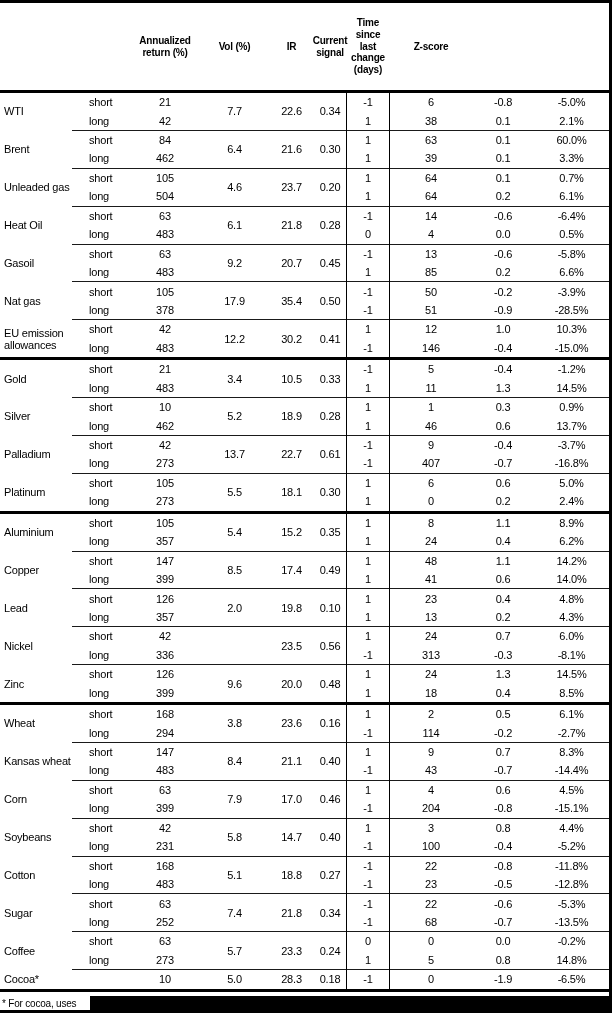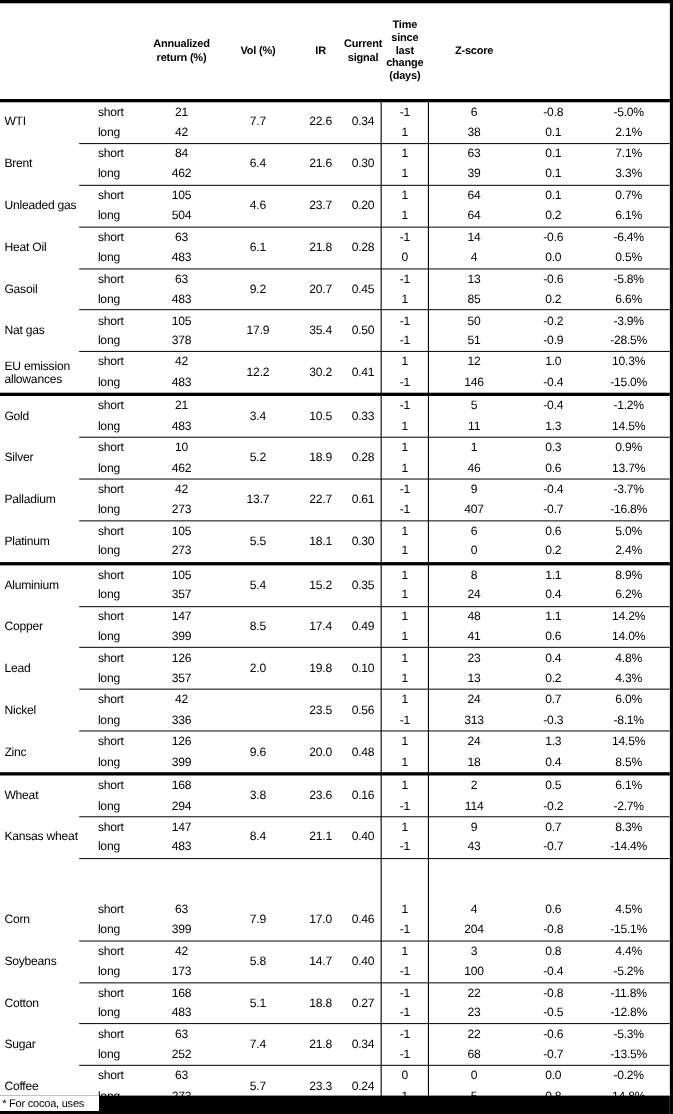--- a/index.html
+++ b/index.html
@@ -98,21 +98,21 @@
       <div class="group" style="grid-template-rows: repeat(2, 18.45px);">
         <div class="cell name" style="grid-area: 1 / 1 / span 2;">Brent</div>
         <div class="cell num" style="grid-area: 1 / 4 / span 2;">6.4</div>
         <div class="cell num" style="grid-area: 1 / 5 / span 2;">21.6</div>
         <div class="cell num" style="grid-area: 1 / 6 / span 2;">0.30</div>
         <div class="cell type" style="grid-area: 1 / 2;">short</div>
         <div class="cell num" style="grid-area: 1 / 3;">84</div>
         <div class="cell num" style="grid-area: 1 / 7;">1</div>
         <div class="cell num" style="grid-area: 1 / 8;">63</div>
         <div class="cell num" style="grid-area: 1 / 9;">0.1</div>
-        <div class="cell num" style="grid-area: 1 / 10;">7.1%</div>
+        <div class="cell num" style="grid-area: 1 / 10;">60.0%</div>
         <div class="cell type" style="grid-area: 2 / 2;">long</div>
         <div class="cell num" style="grid-area: 2 / 3;">462</div>
         <div class="cell num" style="grid-area: 2 / 7;">1</div>
         <div class="cell num" style="grid-area: 2 / 8;">39</div>
         <div class="cell num" style="grid-area: 2 / 9;">0.1</div>
         <div class="cell num" style="grid-area: 2 / 10;">3.3%</div>
       </div>
       <div class="div-thin"></div>
       <div class="group" style="grid-template-rows: repeat(2, 18.45px);">
         <div class="cell name" style="grid-area: 1 / 1 / span 2;">Unleaded gas</div>
@@ -410,21 +410,21 @@
         <div class="cell num" style="grid-area: 1 / 9;">0.7</div>
         <div class="cell num" style="grid-area: 1 / 10;">8.3%</div>
         <div class="cell type" style="grid-area: 2 / 2;">long</div>
         <div class="cell num" style="grid-area: 2 / 3;">483</div>
         <div class="cell num" style="grid-area: 2 / 7;">-1</div>
         <div class="cell num" style="grid-area: 2 / 8;">43</div>
         <div class="cell num" style="grid-area: 2 / 9;">-0.7</div>
         <div class="cell num" style="grid-area: 2 / 10;">-14.4%</div>
       </div>
       <div class="div-thin"></div>
-      <div class="group" style="grid-template-rows: repeat(2, 18.45px); margin-top: 37px;">
+      <div class="group" style="grid-template-rows: repeat(2, 18.45px);">
         <div class="cell name" style="grid-area: 1 / 1 / span 2;">Corn</div>
         <div class="cell num" style="grid-area: 1 / 4 / span 2;">7.9</div>
         <div class="cell num" style="grid-area: 1 / 5 / span 2;">17.0</div>
         <div class="cell num" style="grid-area: 1 / 6 / span 2;">0.46</div>
         <div class="cell type" style="grid-area: 1 / 2;">short</div>
         <div class="cell num" style="grid-area: 1 / 3;">63</div>
         <div class="cell num" style="grid-area: 1 / 7;">1</div>
         <div class="cell num" style="grid-area: 1 / 8;">4</div>
         <div class="cell num" style="grid-area: 1 / 9;">0.6</div>
         <div class="cell num" style="grid-area: 1 / 10;">4.5%</div>
@@ -441,21 +441,21 @@
         <div class="cell num" style="grid-area: 1 / 4 / span 2;">5.8</div>
         <div class="cell num" style="grid-area: 1 / 5 / span 2;">14.7</div>
         <div class="cell num" style="grid-area: 1 / 6 / span 2;">0.40</div>
         <div class="cell type" style="grid-area: 1 / 2;">short</div>
         <div class="cell num" style="grid-area: 1 / 3;">42</div>
         <div class="cell num" style="grid-area: 1 / 7;">1</div>
         <div class="cell num" style="grid-area: 1 / 8;">3</div>
         <div class="cell num" style="grid-area: 1 / 9;">0.8</div>
         <div class="cell num" style="grid-area: 1 / 10;">4.4%</div>
         <div class="cell type" style="grid-area: 2 / 2;">long</div>
-        <div class="cell num" style="grid-area: 2 / 3;">173</div>
+        <div class="cell num" style="grid-area: 2 / 3;">231</div>
         <div class="cell num" style="grid-area: 2 / 7;">-1</div>
         <div class="cell num" style="grid-area: 2 / 8;">100</div>
         <div class="cell num" style="grid-area: 2 / 9;">-0.4</div>
         <div class="cell num" style="grid-area: 2 / 10;">-5.2%</div>
       </div>
       <div class="div-thin"></div>
       <div class="group" style="grid-template-rows: repeat(2, 18.45px);">
         <div class="cell name" style="grid-area: 1 / 1 / span 2;">Cotton</div>
         <div class="cell num" style="grid-area: 1 / 4 / span 2;">5.1</div>
         <div class="cell num" style="grid-area: 1 / 5 / span 2;">18.8</div>

